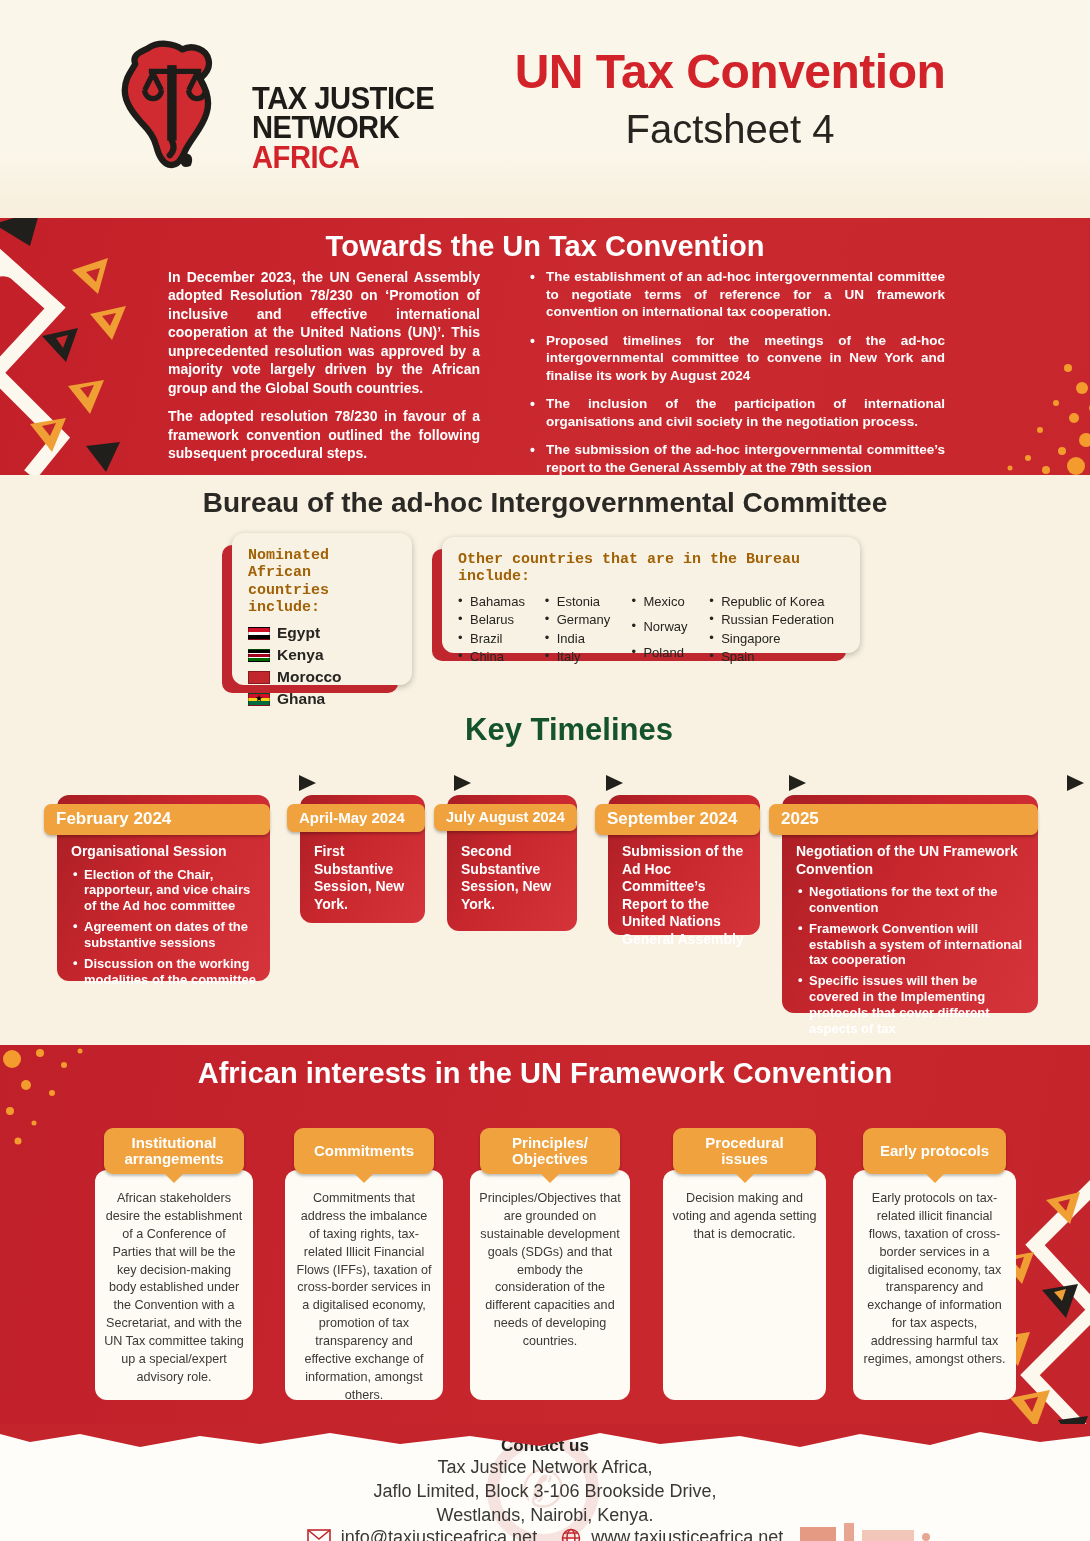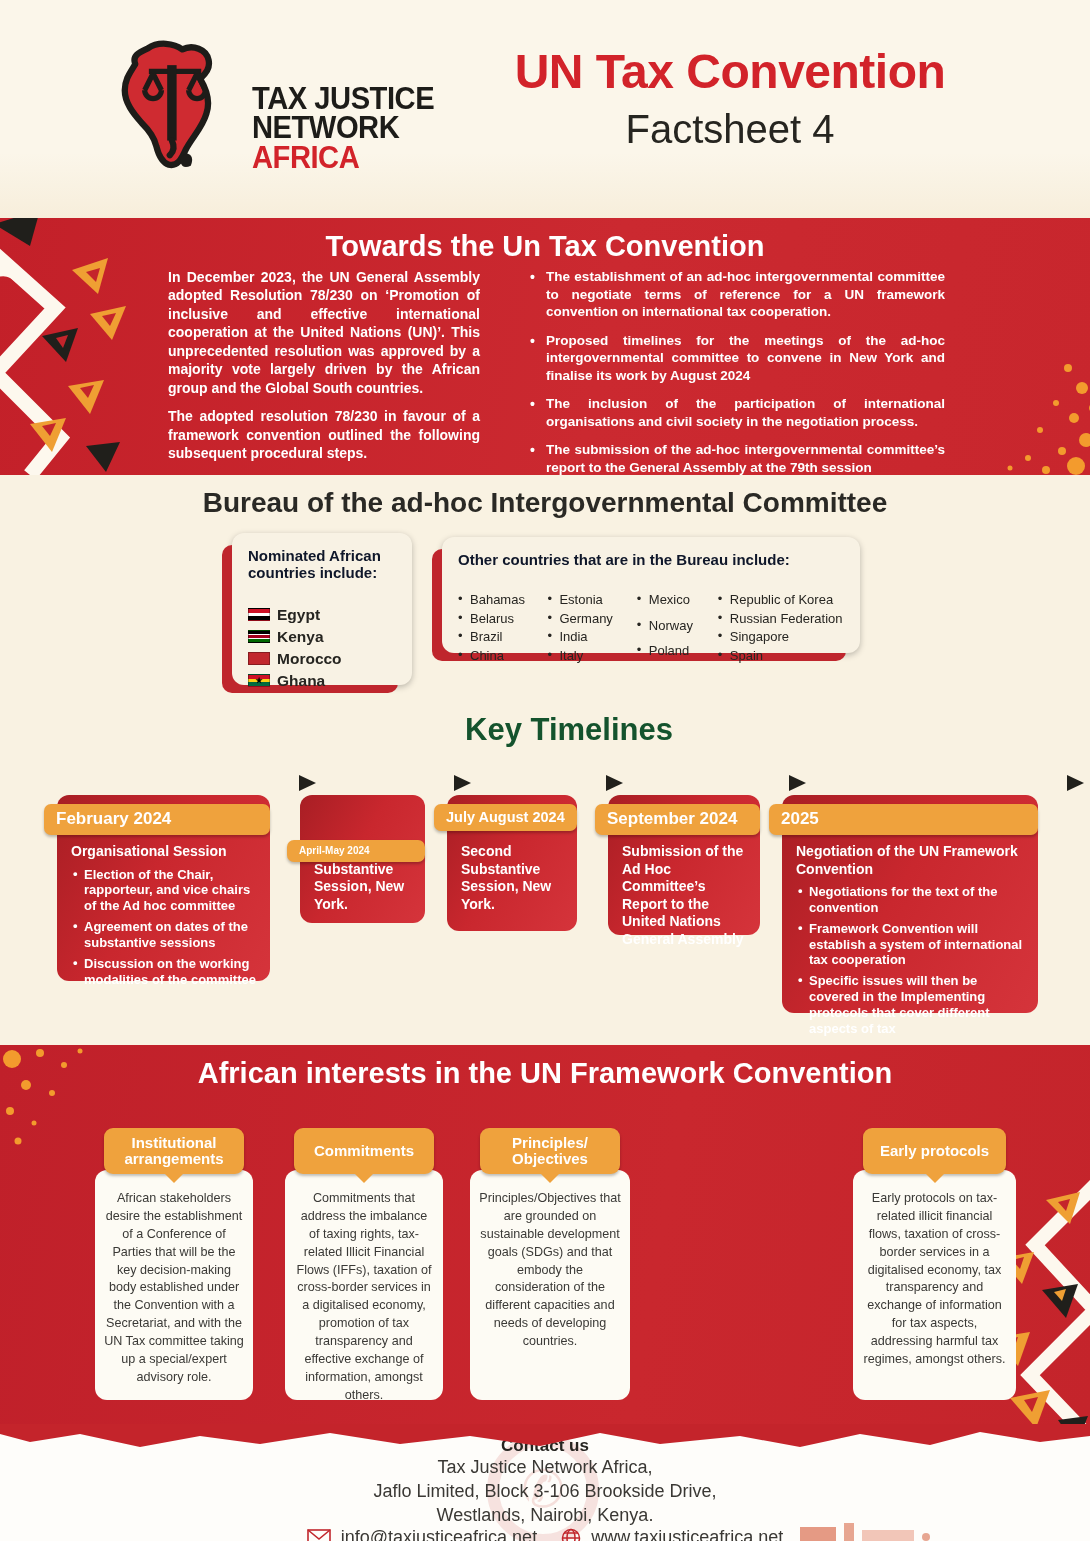--- a/index.html
+++ b/index.html
@@ -37,33 +37,33 @@
 
   .tribal{ position:absolute; pointer-events:none; }
 
   
   .bureau h2{ position:absolute; left:0; top:487px; width:1090px; text-align:center;
               color:#2a2925; font-size:28px; font-weight:bold; }
   .b-card{ position:absolute; background:#f8f2e4; border-radius:12px;
            box-shadow:-12px 10px 0 -2px #bf262d, 0 2px 6px rgba(0,0,0,.25); padding:14px 16px; }
   .b-left{ left:232px; top:533px; width:180px; height:152px; }
   .b-right{ left:442px; top:537px; width:418px; height:116px; }
-  .b-label{ color:#0f172a; font-size:15px; font-weight:bold; line-height:1.15; margin-bottom:24px; }
+  .b-label{ color:#a16207; font-size:15px; font-weight:bold; line-height:1.15; margin-bottom:8px;font-family:Liberation Mono, monospace; }
   .b-flags{ list-style:none; }
   .b-flags li{ display:flex; align-items:center; gap:7px; margin-bottom:4px;
                color:#262521; font-size:15.5px; font-weight:bold; }
   .flag{ width:22px; height:13px; display:inline-block; border:1px solid rgba(0,0,0,.3);
          position:relative; flex:0 0 auto; }
   .flag-egypt{ background:linear-gradient(180deg,#ce1126 0 33%,#fff 33% 66%,#000 66% 100%); }
   .flag-kenya{ background:linear-gradient(180deg,#000 0 28%,#fff 28% 34%,#a2001d 34% 64%,#fff 64% 70%,#006600 70% 100%); }
   .flag-morocco{ background:#c1272d; }
   .flag-ghana{ background:linear-gradient(180deg,#ce1126 0 33%,#fcd116 33% 66%,#006b3f 66% 100%); }
   .flag-ghana::after{ content:'★'; position:absolute; left:50%; top:50%;
                       transform:translate(-50%,-54%); font-size:8px; color:#000; }
-  .b-cols{ display:flex; gap:12px; }
+  .b-cols{ display:flex; gap:4px; }
   .b-cols ul{ list-style:none; }
   .b-cols ul:nth-child(1){ width:92px; }
   .b-cols ul:nth-child(2){ width:92px; }
   .b-cols ul:nth-child(3){ width:82px; }
   .b-cols ul:nth-child(4){ width:150px; }
   .b-cols li{ position:relative; padding-left:12px; color:#262521; font-size:13px;
               line-height:1.2; margin-bottom:3px; }
   .b-cols ul.sparse li{ margin-bottom:10px; }
   .b-cols li::before{ content:'•'; position:absolute; left:0; top:-1px; }
 
@@ -290,21 +290,21 @@
           <li>Election of the Chair, rapporteur, and vice chairs of the Ad hoc committee</li>
           <li>Agreement on dates of the substantive sessions</li>
           <li>Discussion on the working modalities of the committee</li>
         </ul>
       </div>
     </div>
 
     <div class="titem ti1">
       <div class="t-outline"></div>
       <div class="t-arrowhead"></div>
-      <div class="t-date" style="font-size:10px;margin-top:36px;">April-May 2024</div>
+      <div class="t-date" style="font-size:15px;">April-May 2024</div>
       <div class="t-body">
         <div class="t-head">First Substantive Session, New York.</div>
       </div>
     </div>
 
     <div class="titem ti2">
       <div class="t-outline"></div>
       <div class="t-arrowhead"></div>
       <div class="t-date" style="font-size:14.5px;">July August 2024</div>
       <div class="t-body">
@@ -385,20 +385,28 @@
         </div>
     </div>
     <div class="int-col ic1">
       <div class="int-tab">
           <span>Commitments</span>
         </div>
       <div class="int-card">
           <p>Commitments that address the imbalance of taxing rights, tax-related Illicit Financial Flows (IFFs), taxation of cross-border services in a digitalised economy, promotion of tax transparency and effective exchange of information, amongst others.</p>
         </div>
     </div>
+    <div class="int-col ic3">
+      <div class="int-tab">
+          <span>Procedural issues</span>
+        </div>
+      <div class="int-card">
+          <p>Decision making and voting and agenda setting that is democratic.</p>
+        </div>
+    </div>
     <div class="int-col ic4">
       <div class="int-tab">
           <span>Early protocols</span>
         </div>
       <div class="int-card">
           <p>Early protocols on tax-related illicit financial flows, taxation of cross-border services in a digitalised economy, tax transparency and exchange of information for tax aspects, addressing harmful tax regimes, amongst others.</p>
         </div>
     </div>
   </section>
 

